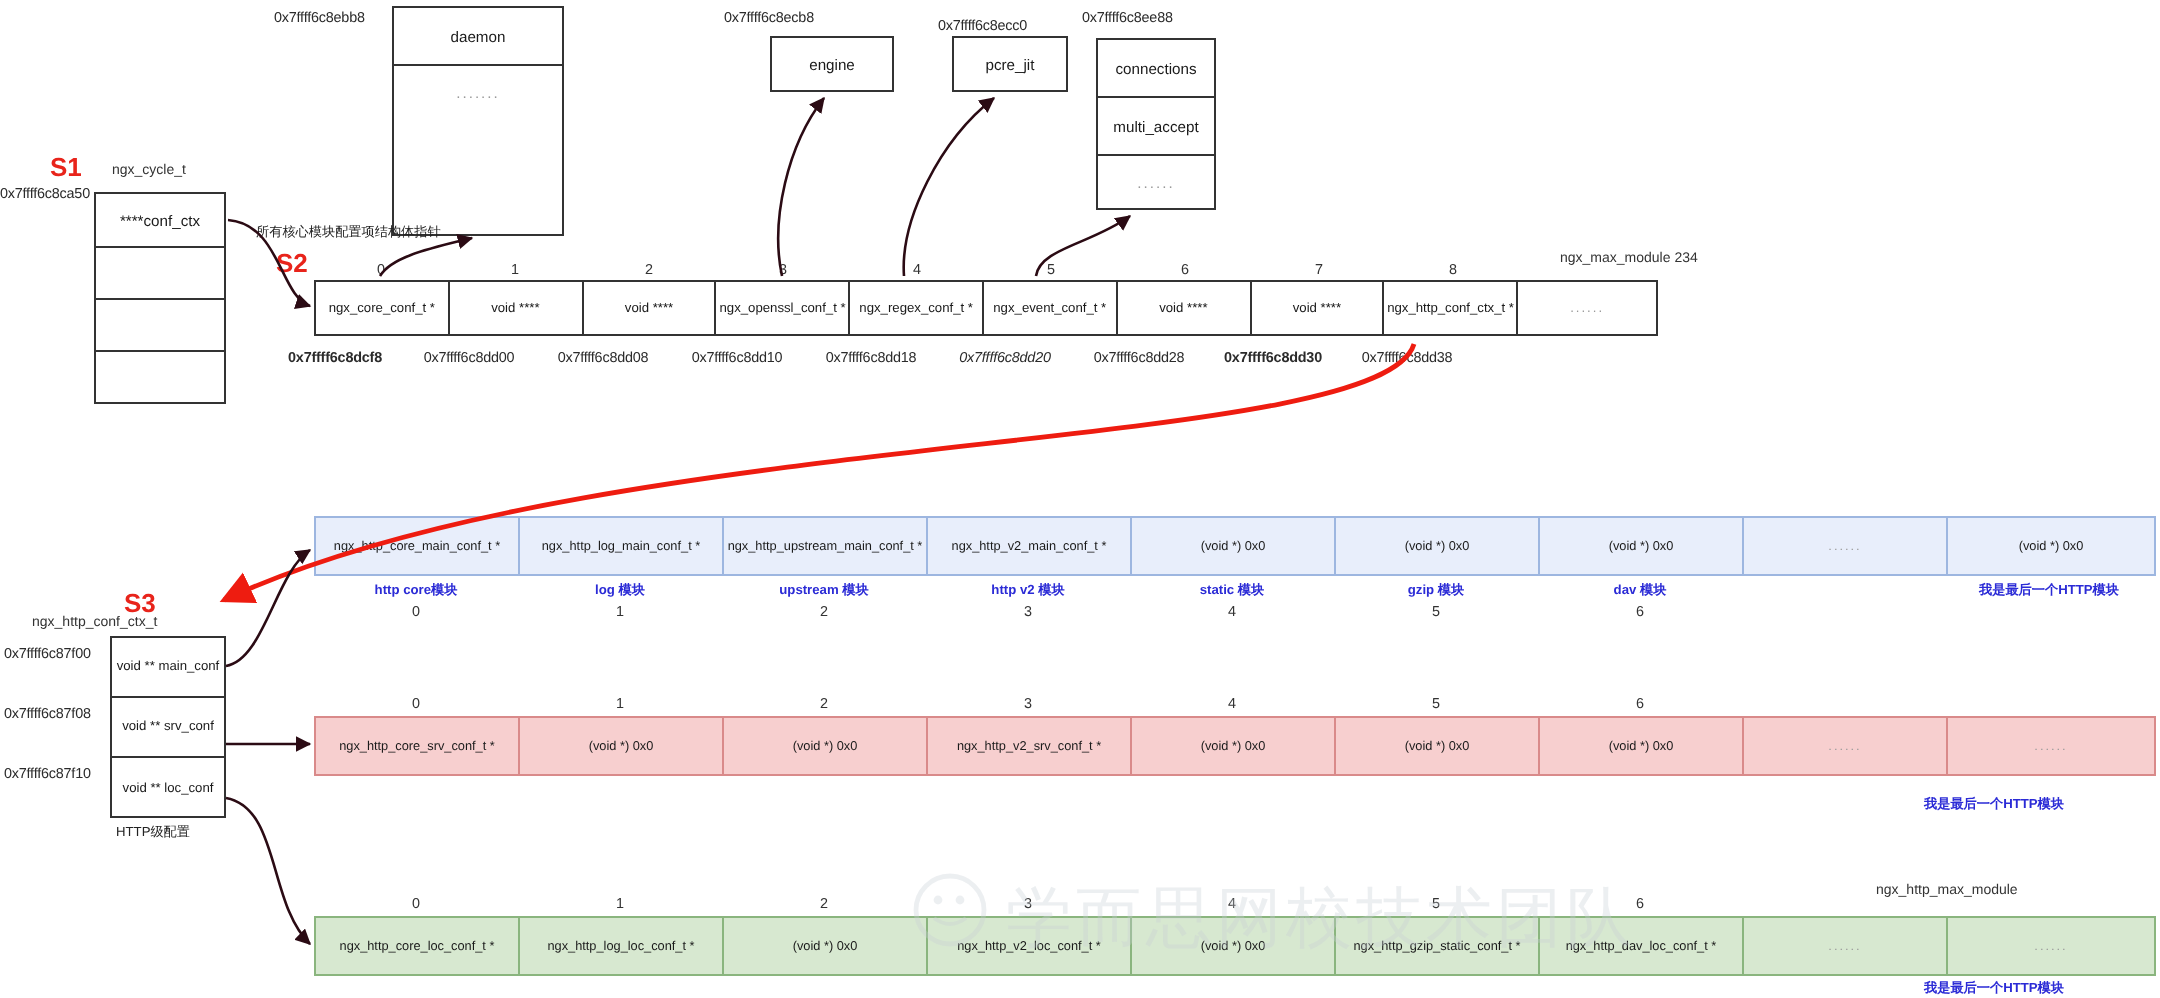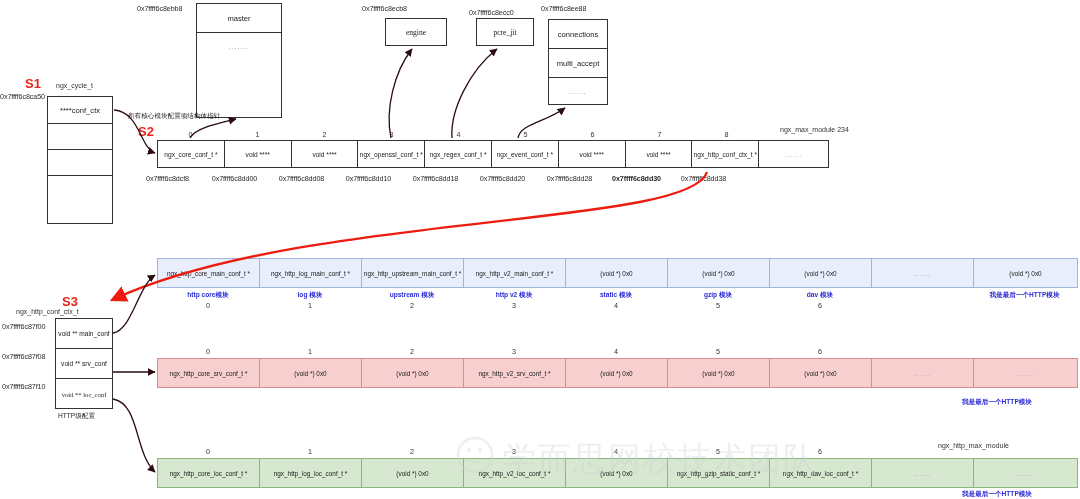--- a/index.html
+++ b/index.html
@@ -11,44 +11,44 @@
   }
   .abs{position:absolute;}
   .cellrow{display:flex;box-sizing:border-box;}
   .cellrow > div{box-sizing:border-box;display:flex;align-items:center;justify-content:center;text-align:center;}
   .addr{font-size:7.2px;color:#2b2b2b;white-space:nowrap;letter-spacing:-0.1px;}
   .tiny{font-size:7px;color:#333;white-space:nowrap;}
   .idx{font-size:7.2px;color:#333;text-align:center;}
   .stag{color:#e8241b;font-weight:bold;font-size:13px;font-family:"Liberation Sans",sans-serif;}
   .vbox{border:1px solid #333;box-sizing:border-box;background:#fff;}
   .vbox > div{border-bottom:1px solid #333;box-sizing:border-box;display:flex;align-items:center;justify-content:center;font-size:7.6px;}
-  .vbox > div:last-child{border-bottom:none;font-family:Liberation Serif, serif;}
+  .vbox > div:last-child{border-bottom:none;}
   .cnlabel{font-size:6.6px;color:#222;white-space:nowrap;}
   .bluelbl{font-size:6.6px;color:#2b2bd6;font-weight:bold;white-space:nowrap;text-align:center;}
   .dots{color:#999;letter-spacing:1px;}
   svg.overlay{position:absolute;left:0;top:0;width:1080px;height:499px;pointer-events:none;}
   .wm{position:absolute;left:447px;top:425px;width:460px;height:64px;opacity:.33;}
   .wmtxt{font-size:33px;color:#cfd4d8;font-family:"DejaVu Sans",sans-serif;letter-spacing:2px;white-space:nowrap;}
 </style>
 </head>
 <body>
 
 <div class="abs stag" style="left:25px;top:76px;">S1</div>
 <div class="abs tiny" style="left:56px;top:82px;">ngx_cycle_t</div>
 <div class="abs addr" style="left:0px;top:92px;">0x7ffff6c8ca50</div>
-<div class="abs vbox" style="left:47px;top:96px;width:66px;height:128px;">
+<div class="abs vbox" style="left:47px;top:96px;width:66px;height:106px;">
   <div style="height:27px;">****conf_ctx</div>
   <div style="height:26px;"></div>
   <div style="height:26px;"></div>
   <div style="height:25px;"></div>
 </div>
 
 <div class="abs addr" style="left:137px;top:4px;">0x7ffff6c8ebb8</div>
 <div class="abs vbox" style="left:196px;top:3px;width:86px;height:115px;">
-  <div style="height:29px;">master</div>
+  <div style="height:29px;">daemon</div>
   <div style="height:26px;" class="dots">.......</div>
 </div>
 
 <div class="abs addr" style="left:362px;top:4px;">0x7ffff6c8ecb8</div>
 <div class="abs vbox" style="left:385px;top:18px;width:62px;height:28px;">
   <div style="height:100%;">engine</div>
 </div>
 
 <div class="abs addr" style="left:469px;top:8px;">0x7ffff6c8ecc0</div>
 <div class="abs vbox" style="left:476px;top:18px;width:58px;height:28px;">
@@ -90,26 +90,26 @@
   <div style="width:67px;border-right:1px solid #333;font-size:6.6px;">ngx_regex_conf_t *</div>
   <div style="width:67px;border-right:1px solid #333;font-size:6.6px;">ngx_event_conf_t *</div>
   <div style="width:67px;border-right:1px solid #333;font-size:6.6px;">void ****</div>
   <div style="width:67px;border-right:1px solid #333;font-size:6.6px;">void ****</div>
   <div style="width:67px;border-right:1px solid #333;font-size:6.6px;">ngx_http_conf_ctx_t *</div>
   <div style="width:69px;font-size:6.6px;" class="dots">......</div>
 </div>
 
 <div class="abs" style="left:134px;top:172px;width:700px;height:12px;">
   <div class="cellrow" style="height:12px;">
-    <div class="addr" style="width:67px;justify-content:center;">0x7ffff6c8dcf8</div>
+    <div class="addr" style="width:67px;justify-content:center;font-weight:bold;">0x7ffff6c8dcf8</div>
     <div class="addr" style="width:67px;justify-content:center;">0x7ffff6c8dd00</div>
     <div class="addr" style="width:67px;justify-content:center;">0x7ffff6c8dd08</div>
     <div class="addr" style="width:67px;justify-content:center;">0x7ffff6c8dd10</div>
     <div class="addr" style="width:67px;justify-content:center;">0x7ffff6c8dd18</div>
-    <div class="addr" style="width:67px;justify-content:center;">0x7ffff6c8dd20</div>
+    <div class="addr" style="width:67px;justify-content:center;font-style:italic;">0x7ffff6c8dd20</div>
     <div class="addr" style="width:67px;justify-content:center;">0x7ffff6c8dd28</div>
     <div class="addr" style="width:67px;justify-content:center;font-weight:bold;">0x7ffff6c8dd30</div>
     <div class="addr" style="width:67px;justify-content:center;">0x7ffff6c8dd38</div>
   </div>
 </div>
 
 <div class="abs stag" style="left:62px;top:294px;">S3</div>
 <div class="abs tiny" style="left:16px;top:308px;">ngx_http_conf_ctx_t</div>
 <div class="abs addr" style="left:2px;top:322px;">0x7ffff6c87f00</div>
 <div class="abs addr" style="left:2px;top:352px;">0x7ffff6c87f08</div>

